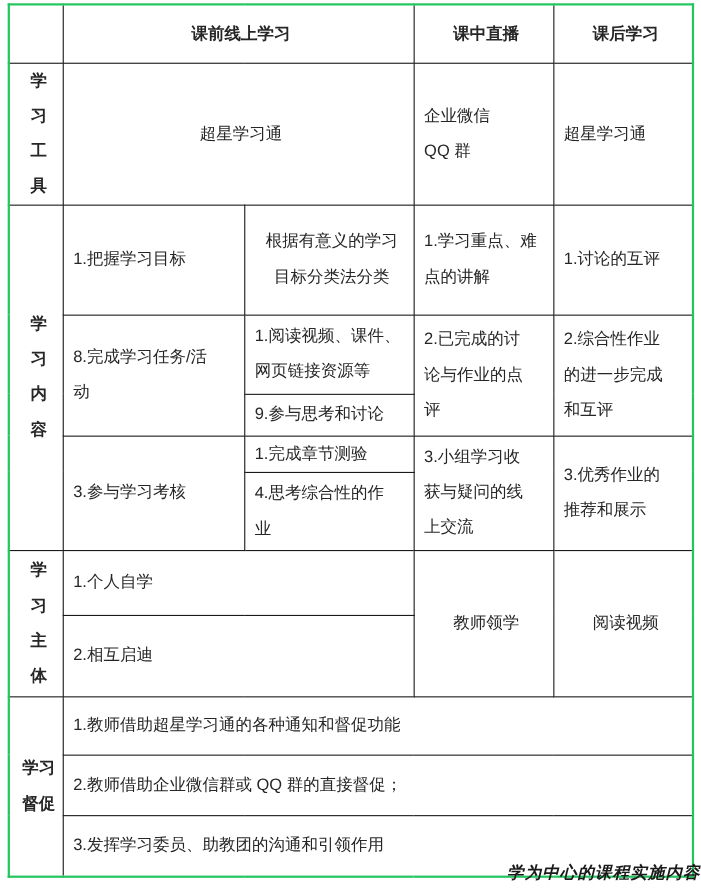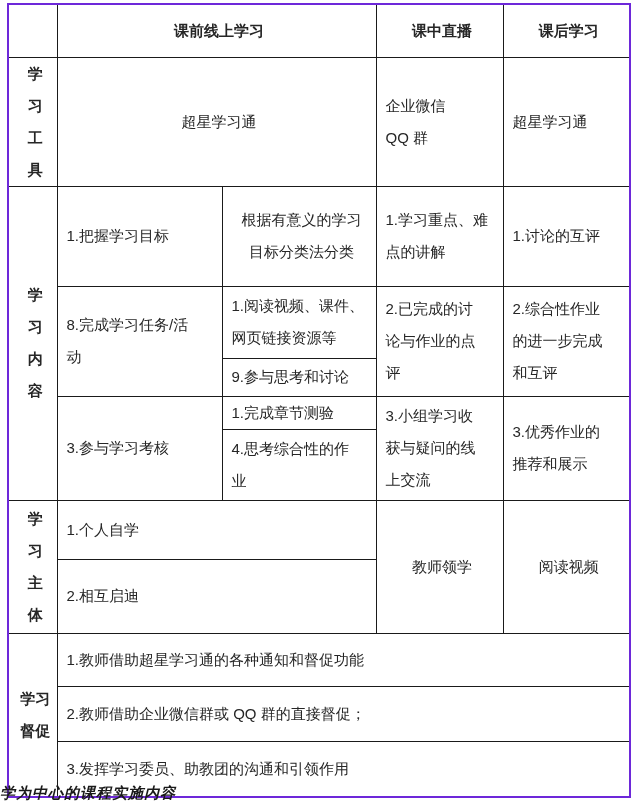--- a/index.html
+++ b/index.html
@@ -13,21 +13,21 @@
     height: 808px;
     font-family: "Liberation Sans", sans-serif;
     color: #262626;
   }
   table.course {
     position: absolute;
     left: 7px;
     top: 3px;
     border-collapse: collapse;
     table-layout: fixed;
-    border: 2px solid #6d28d9;
+    border: 2px solid #22c55e;
   }
   table.course td {
     border: 1px solid #1a1a1a;
     vertical-align: middle;
     font-size: 15px;
     line-height: 32px;
     white-space: pre-line;
     padding: 0 4px 0 9px;
     overflow: hidden;
   }
@@ -52,21 +52,21 @@
   
   td.ctr {
     text-align: center;
     padding: 0 4px;
   }
   .caption {
     position: absolute;
     top: 784px;
     left: 0;
     width: 637px;
-    text-align: left;
+    text-align: right;
     font-family: "Liberation Serif", serif;
     font-weight: bold;
     font-style: italic;
     font-size: 15px;
     letter-spacing: 1px;
     color: #1a1a1a;
   }
 </style>
 </head>
 <body>

